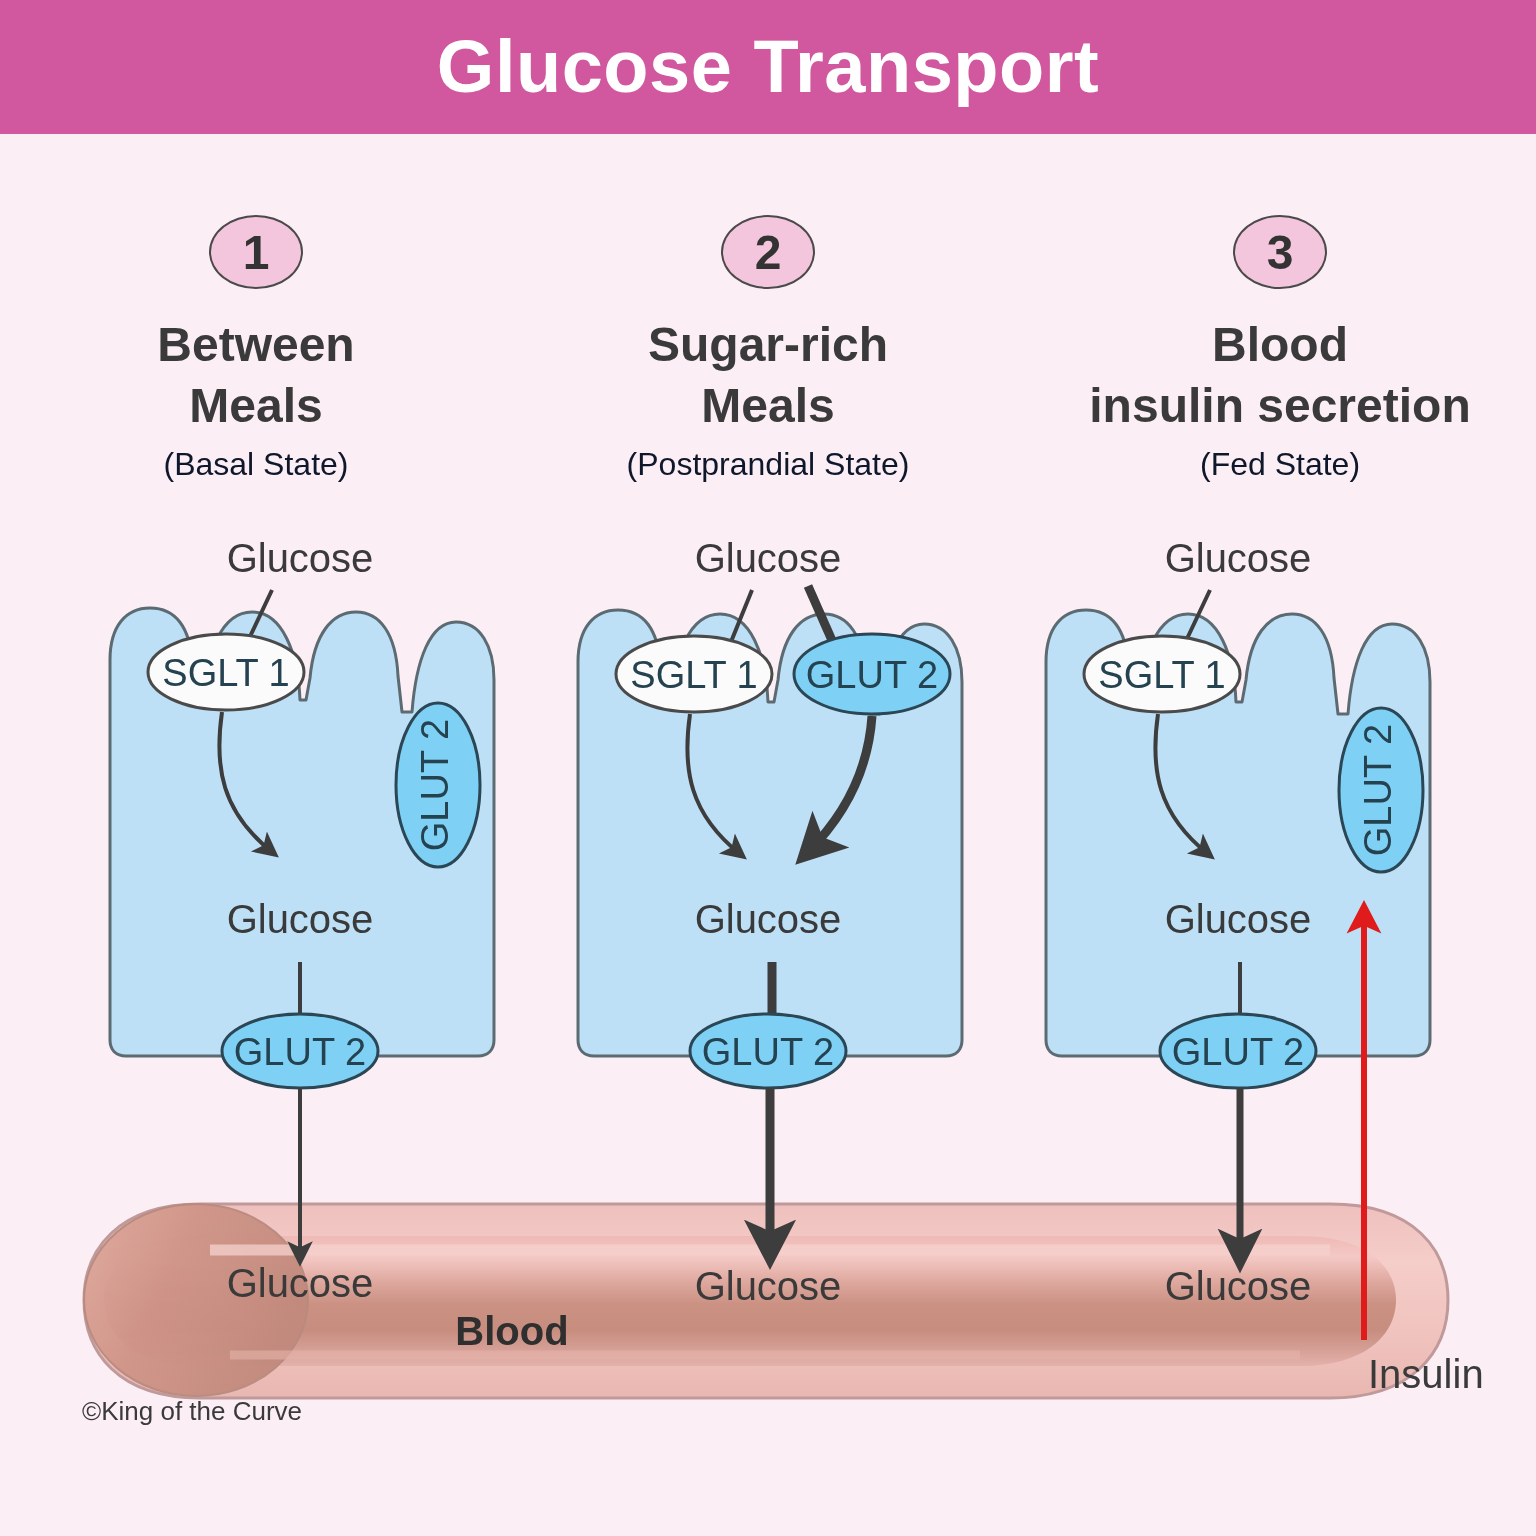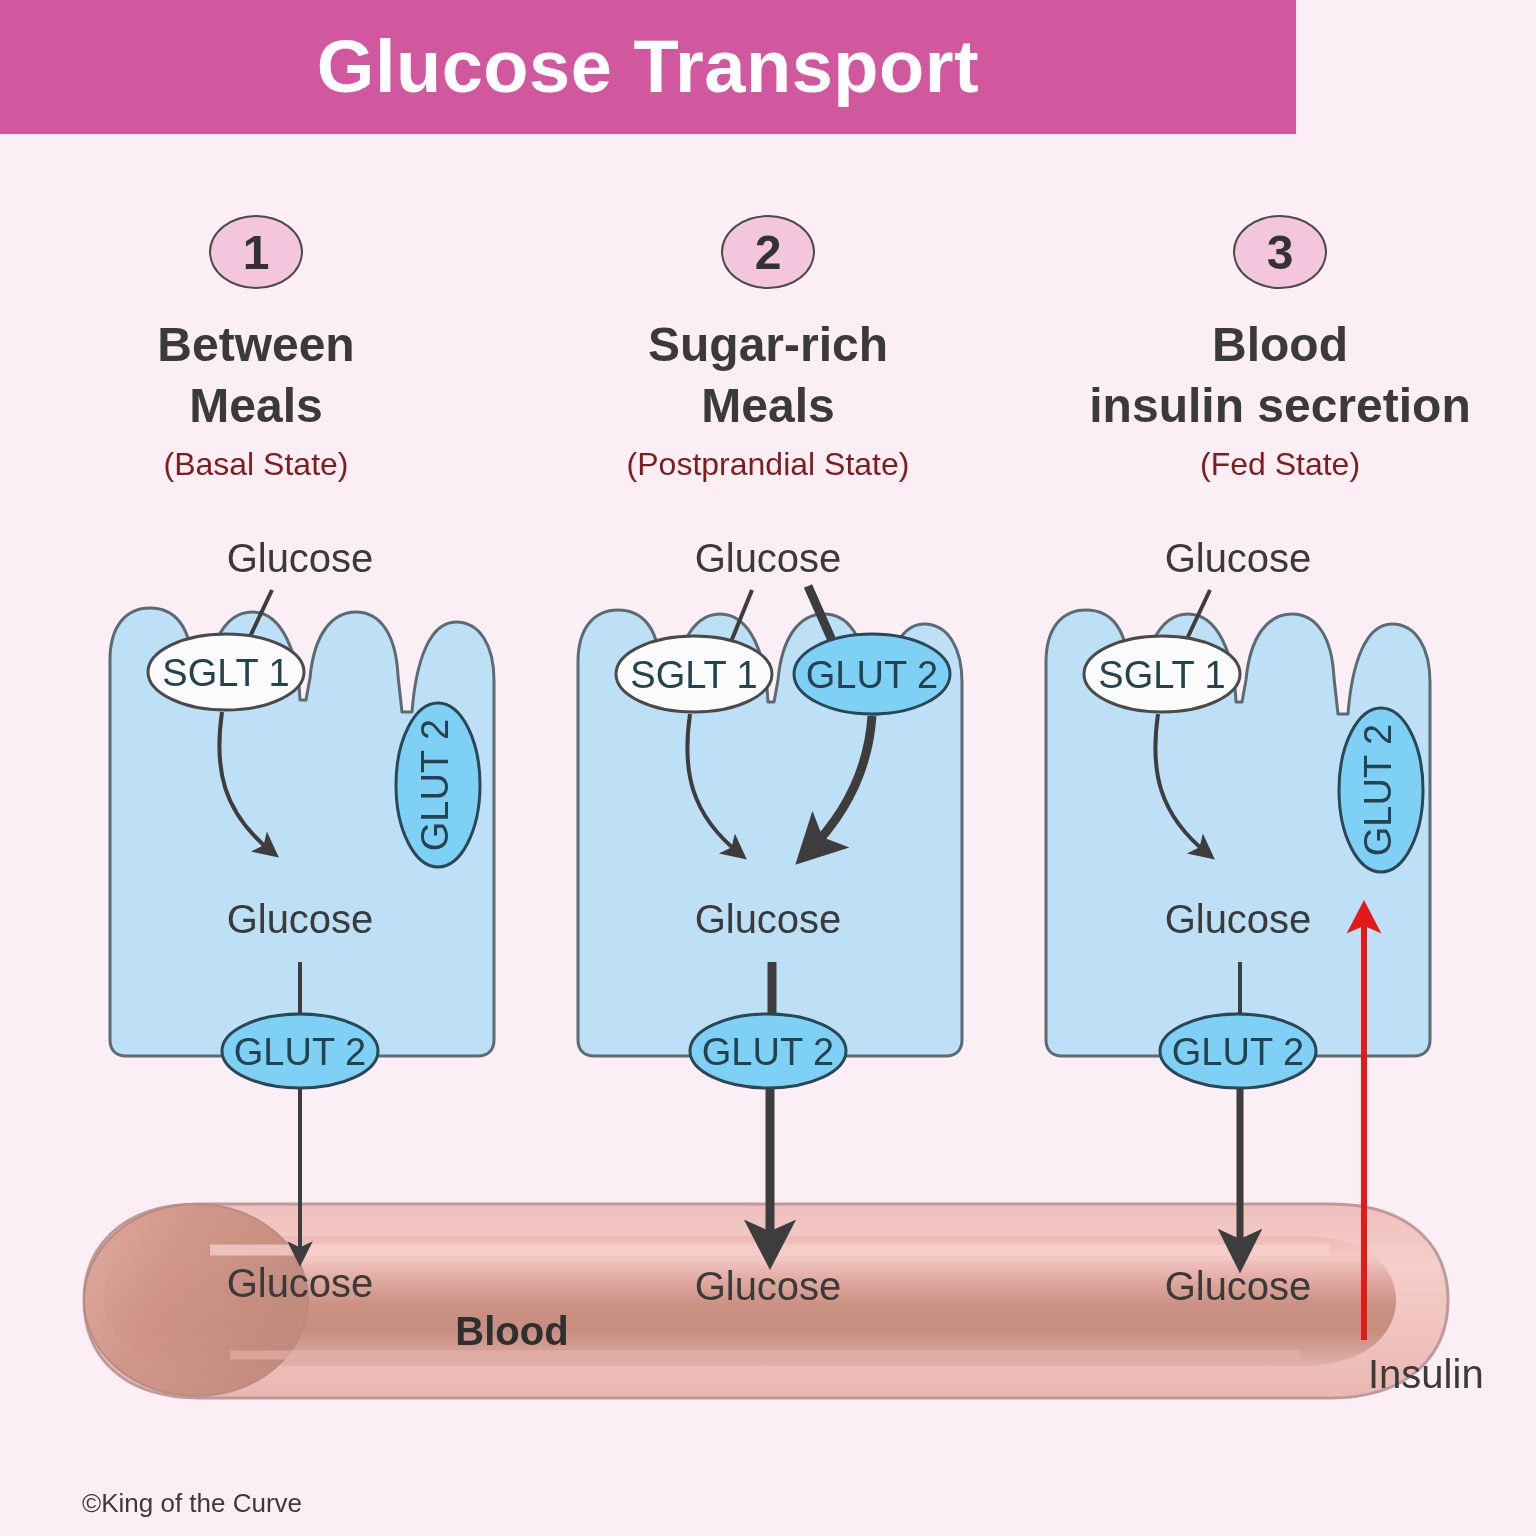--- a/index.html
+++ b/index.html
@@ -12,21 +12,21 @@
     background: #fceef5;
     font-family: "Liberation Sans", sans-serif;
     overflow: hidden;
     position: relative;
   }
 
   
   .header-bar {
     position: absolute;
     left: 0; top: 0;
-    width: 1296px;
+    width: 1536px;
     height: 134px;
     background: #d1579f;
     display: flex;
     align-items: center;
     justify-content: center;
   }
   .header-title {
     color: #ffffff;
     font-size: 74px;
     font-weight: bold;
@@ -69,40 +69,40 @@
     font-weight: bold;
     color: #3a3a3a;
     text-align: center;
     line-height: 1.28;
     white-space: pre-line;
   }
   .col-sub {
     margin-top: 8px;
     font-size: 32px;
     font-weight: normal;
-    color: #7f1d1d;
+    color: #0f172a;
     text-align: left;
     line-height: 1.2;
   }
 
   
   .stage {
     position: absolute;
     left: 0;
     top: 0;
     width: 1536px;
     height: 1536px;
     pointer-events: none;
   }
   .stage svg { display: block; }
 
   .copyright {
     position: absolute;
     left: 82px;
-    top: 1488px;
+    top: 1396px;
     font-size: 26px;
     color: #3a3a3a;
     font-family: "Liberation Sans", sans-serif;
   }
 
   
   .t-glu {
     font-family: "Liberation Sans", sans-serif;
     font-size: 40px;
     fill: #3a3a3a;

